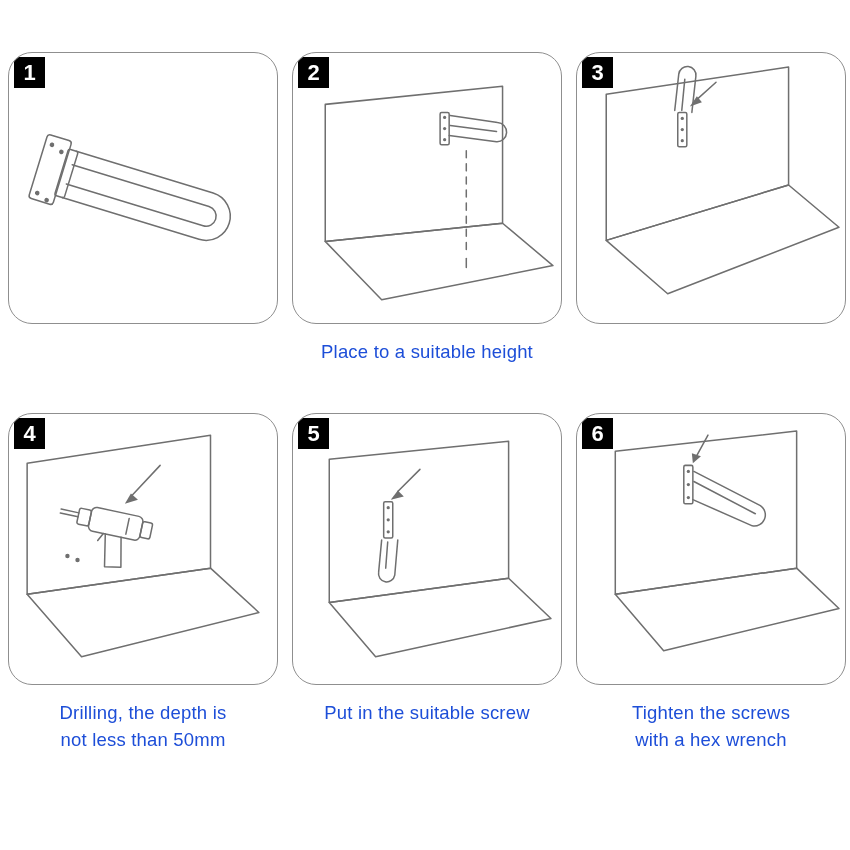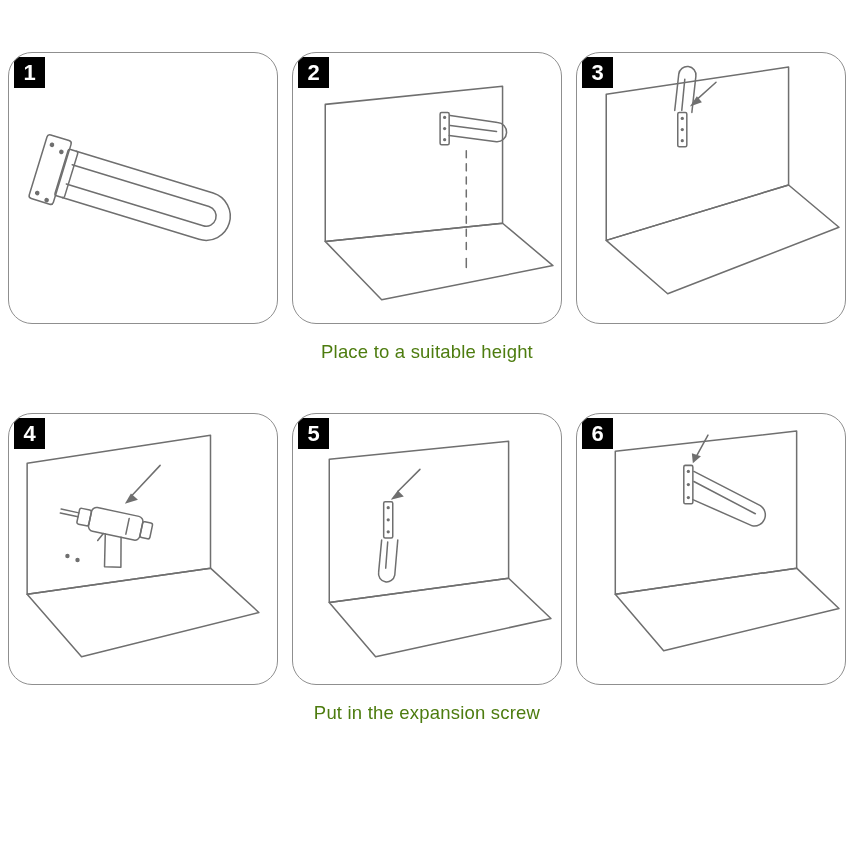--- a/index.html
+++ b/index.html
@@ -28,21 +28,21 @@
     font-size: 22px; font-weight: bold;
     display: flex; align-items: center; justify-content: center;
     z-index: 2;
   }
   .panel svg { position: absolute; inset: 0; width: 100%; height: 100%; }
   .caption {
     margin-top: 15px;
     text-align: center;
     font-size: 18.5px;
     line-height: 1.45;
-    color: #4d7c0f;
+    color: #1d4ed8;
     letter-spacing: .2px;
     white-space: pre-line;
     min-height: 28px;
   }
   .art { stroke: #6f6f6f; stroke-width: 1.5; fill: none; stroke-linecap: round; stroke-linejoin: round; }
   .dot { fill: #6f6f6f; stroke: none; }
   .head { fill: #6f6f6f; stroke: none; }
 </style>
 </head>
 <body>
@@ -133,20 +133,22 @@
             <path d="M12,20 L18,52 L34,49 L28,20"></path>
             <path d="M10,20 l-4,8"></path>
           </g>
           <line x1="150" y1="50" x2="122" y2="80"></line>
           <polygon class="head" points="115,88 121,78 128,84"></polygon>
           <circle class="dot" cx="58" cy="140" r="2.2"></circle>
           <circle class="dot" cx="68" cy="144" r="2.2"></circle>
         </g>
       </svg>
     </div>
+    <p class="caption">Drilling, the depth is
+not less than 50mm</p>
   </div>
 
   <div class="cell">
     <div class="panel">
       <div class="badge">
         <span>5</span>
       </div>
       <svg viewBox="0 0 266 266">
         <g class="art">
           <polygon points="36,44 214,26 214,162 36,186"></polygon>
@@ -155,21 +157,21 @@
           <circle class="dot" cx="94.5" cy="92" r="1.6"></circle>
           <circle class="dot" cx="94.5" cy="104" r="1.6"></circle>
           <circle class="dot" cx="94.5" cy="116" r="1.6"></circle>
           <path d="M88,124 L85,156 A8,8 0 0 0 101,159 L104,124"></path>
           <path d="M94,126 L92,152"></path>
           <line x1="126" y1="54" x2="104" y2="76"></line>
           <polygon class="head" points="97,84 104,75 110,81"></polygon>
         </g>
       </svg>
     </div>
-    <p class="caption">Put in the expansion screw</p>
+    <p class="caption">Put in the suitable screw</p>
   </div>
 
   <div class="cell">
     <div class="panel">
       <div class="badge">
         <span>6</span>
       </div>
       <svg viewBox="0 0 266 266">
         <g class="art">
           <polygon points="38,36 218,16 218,152 38,178"></polygon>
@@ -178,15 +180,17 @@
           <circle class="dot" cx="110.5" cy="56" r="1.6"></circle>
           <circle class="dot" cx="110.5" cy="69" r="1.6"></circle>
           <circle class="dot" cx="110.5" cy="82" r="1.6"></circle>
           <path d="M116,56 L182,90 A11,11 0 0 1 174,110 L115,84"></path>
           <path d="M116,66 L177,98"></path>
           <line x1="130" y1="20" x2="119" y2="40"></line>
           <polygon class="head" points="115,48 114,38 123,41"></polygon>
         </g>
       </svg>
     </div>
+    <p class="caption">Tighten the screws
+with a hex wrench</p>
   </div>
 
 </div>
 
 </body></html>

